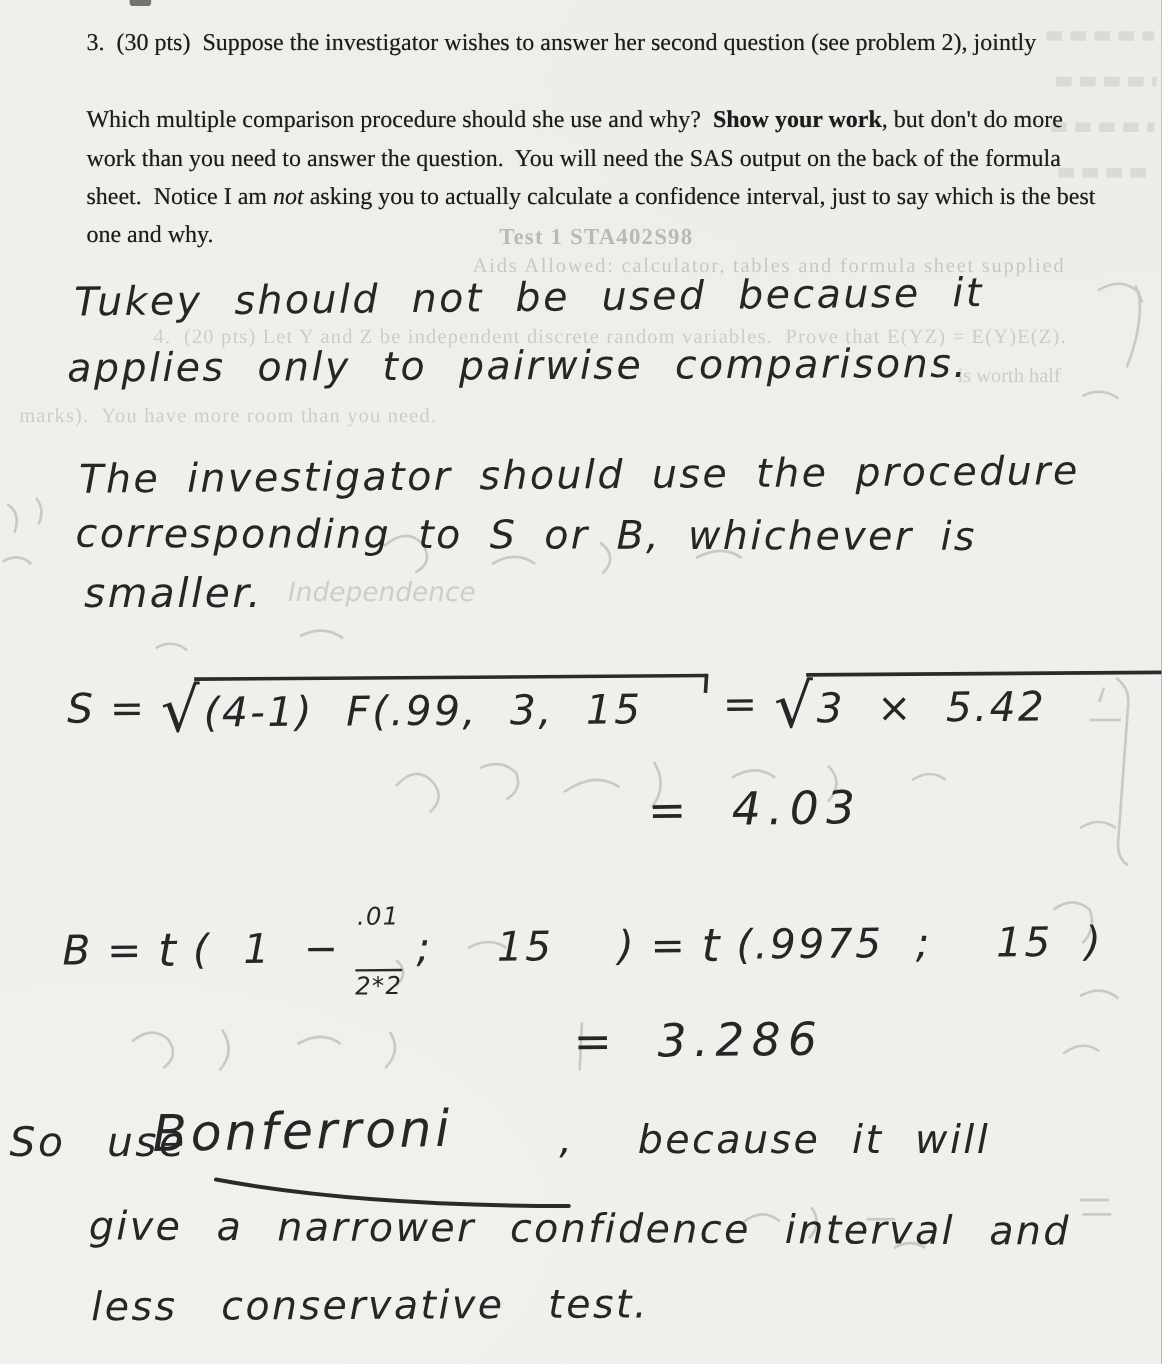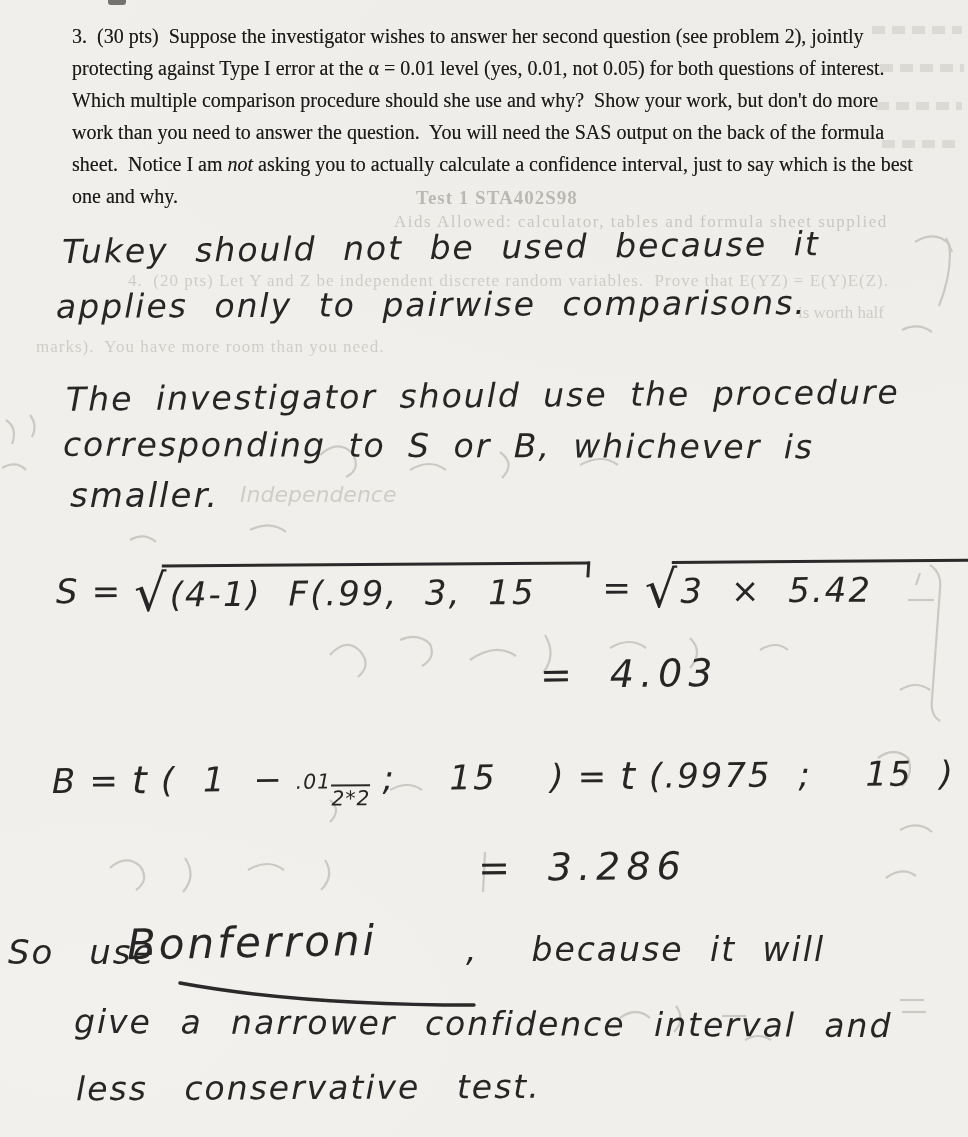--- a/index.html
+++ b/index.html
@@ -9,21 +9,21 @@
       radial-gradient(1300px 600px at 85% 6%, #edece8 0%, rgba(237,236,232,0) 60%),
       radial-gradient(900px 500px at 10% 90%, #f2f1ee 0%, rgba(242,241,238,0) 55%),
       #f0efeb;
     font-family:"Liberation Serif", serif;
   }
   
   .print-line{
     position:absolute;left:72px;white-space:pre;font-size:20px;color:#1b1b1b;
     text-shadow:0 0 .6px rgba(27,27,27,.55);z-index:3;text-align:right;
   }
-  .print-line b{font-weight:normal;}
+  .print-line b{font-weight:bold;}
   .print-line i{font-style:italic;}
   
   .ghost-print{
     position:absolute;white-space:pre;font-family:"Liberation Serif",serif;
     color:#8f8e88;z-index:2;filter:blur(.4px);
   }
   .ghost-hand{
     position:absolute;white-space:pre;font-family:"DejaVu Sans",sans-serif;font-style:italic;
     color:#a5a49e;z-index:2;filter:blur(.4px);
   }
@@ -37,21 +37,21 @@
   }
   .formula{display:flex;align-items:center;gap:12px;}
   .rad{display:flex;align-items:stretch;}
   .rad-sign{font-size:1.5em;font-style:normal;line-height:1;align-self:flex-end;
     transform:translateY(3px);margin-right:-5px;letter-spacing:0;}
   .radicand{border-top:3px solid #2a2a2a;padding:7px 0 0 8px;position:relative;}
   .radicand::after{content:'';position:absolute;top:-3px;right:0;width:3px;height:16px;
     background:#2a2a2a;transform:rotate(4deg);}
   .pad-r-55{padding-right:55px;}
   .pad-r-100{padding-right:100px;}
-  .frac{display:inline-flex;flex-direction:row;align-items:center;font-size:.6em;
+  .frac{display:inline-flex;flex-direction:column;align-items:center;font-size:.6em;
     line-height:1.15;transform:translateY(3px);letter-spacing:1px;}
   .frac-den{border-top:2.5px solid #2a2a2a;padding-top:1px;margin-top:32px;}
   .result{letter-spacing:6px;}
   .t-func{font-size:1.12em;}
   .ul-svg{position:absolute;z-index:4;}
 </style>
 </head>
 <body>
 
 <div class="page">
@@ -105,25 +105,24 @@
         <path d="M745,1040 q14,-8 26,0"></path>
     </g>
   </svg>
 
   <div class="edge-mark"></div>
 
   <div class="ghost-print" style="left:416px;top:187px;font-size:19px;font-weight:bold;letter-spacing:1px;opacity:.55;">Test 1 STA402S98</div>
   <div class="ghost-print" style="left:394px;top:212px;font-size:17px;letter-spacing:1.5px;opacity:.4;">Aids Allowed: calculator, tables and formula sheet supplied</div>
   <div class="ghost-print" style="left:128px;top:271px;font-size:17px;letter-spacing:1px;opacity:.35;">4.  (20 pts) Let Y and Z be independent discrete random variables.  Prove that E(YZ) = E(Y)E(Z).</div>
   <div class="ghost-print" style="left:798px;top:303px;font-size:17px;opacity:.35;">is worth half</div>
-  <div class="ghost-print" style="left:36px;top:337px;font-size:17px;letter-spacing:1px;opacity:.35;">marks).  You have more room than you need.</div>
+  <div class="ghost-print" style="left:16px;top:337px;font-size:17px;letter-spacing:1px;opacity:.35;">marks).  You have more room than you need.</div>
   <div class="ghost-hand" style="left:240px;top:482px;font-size:22px;opacity:.45;">Independence</div>
 
   <div class="print-line" style="top:25px;">3.  (30 pts)  Suppose the investigator wishes to answer her second question (see problem 2), jointly</div>
-  <div class="print-line" style="top:57px;">protecting against Type I error at the α = 0.01 level (yes, 0.01, not 0.05) for both questions of interest.</div>
   <div class="print-line" style="top:89px;"><span>Which multiple comparison procedure should she use and why?  </span><b>Show your work</b><span>, but don't do more</span></div>
   <div class="print-line" style="top:153px;"><span>sheet.  Notice I am </span><i>not</i><span> asking you to actually calculate a confidence interval, just to say which is the best</span></div>
   <div class="print-line" style="top:121px;">work than you need to answer the question.  You will need the SAS output on the back of the formula</div>
   <div class="print-line" style="top:185px;">one and why.</div>
 
   <div class="hand" style="left:62px;top:228px;font-size:33px;transform:rotate(-0.6deg);">Tukey should not be used because it</div>
   <div class="hand" style="left:56px;top:285px;font-size:33px;transform:rotate(-0.3deg);">applies only to pairwise comparisons.</div>
 
   <div class="hand" style="left:66px;top:376px;font-size:33px;word-spacing:10px;transform:rotate(-0.5deg);">The investigator should use the procedure</div>
   <div class="hand" style="left:63px;top:426px;font-size:33px;word-spacing:10px;transform:rotate(0.2deg);">corresponding to S or B, whichever is</div>

